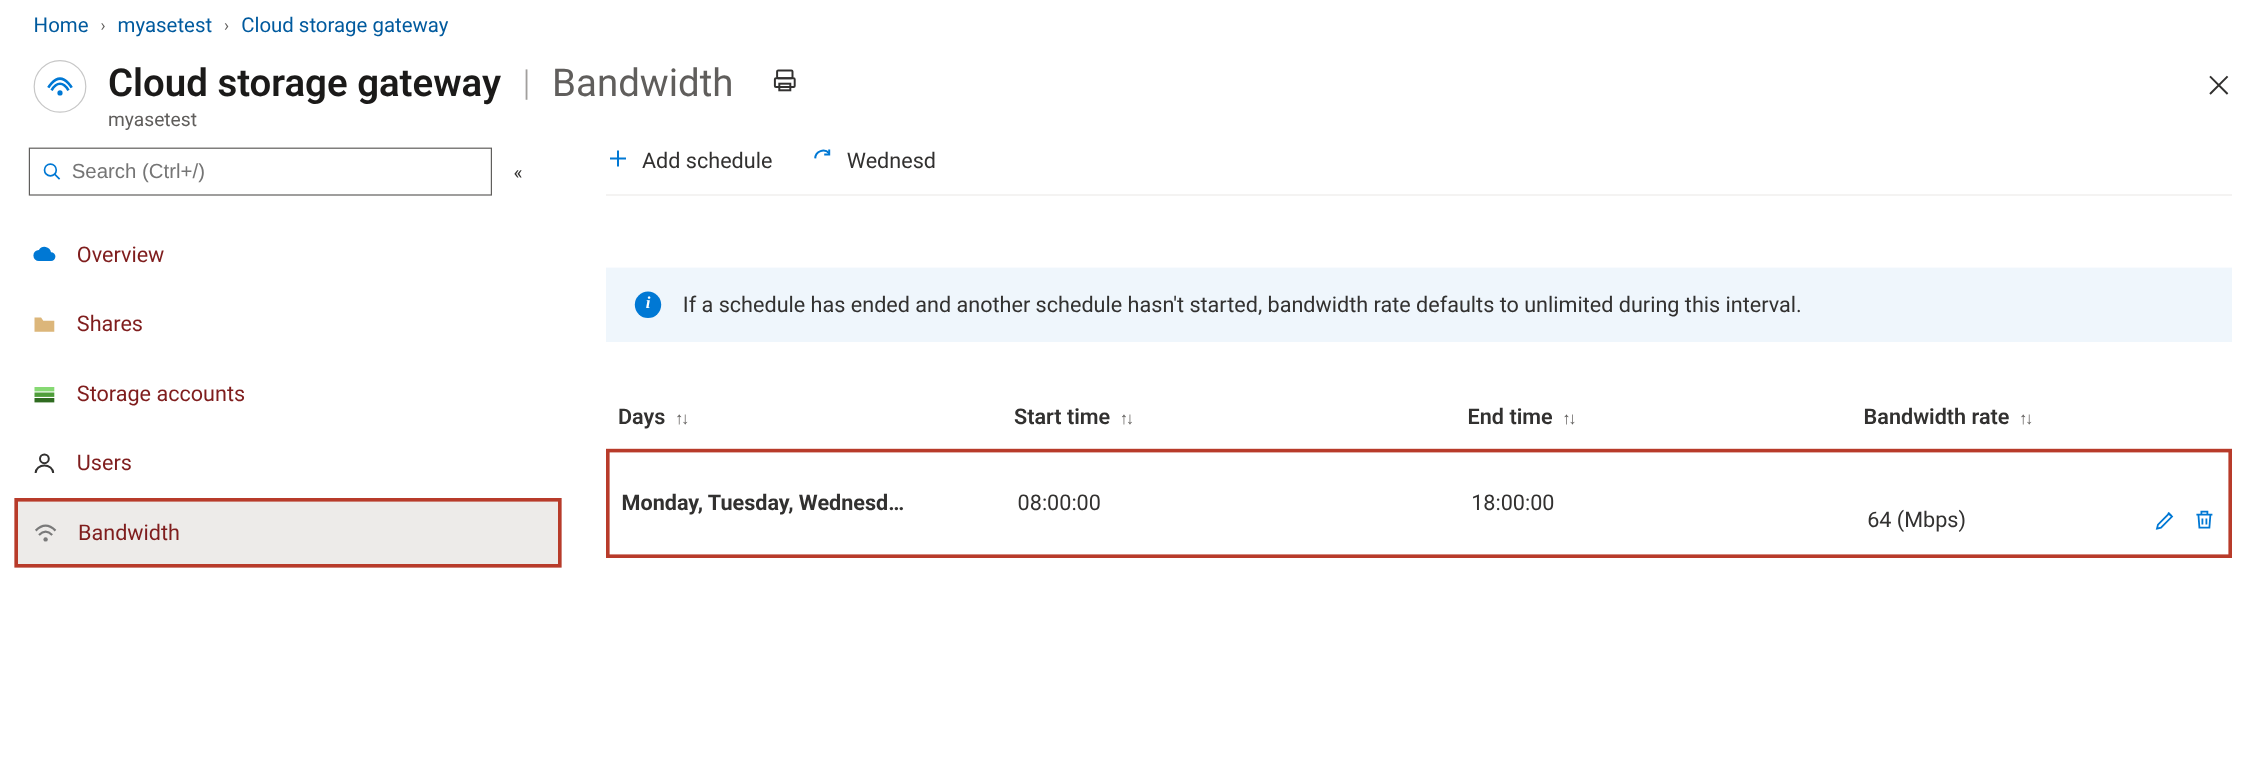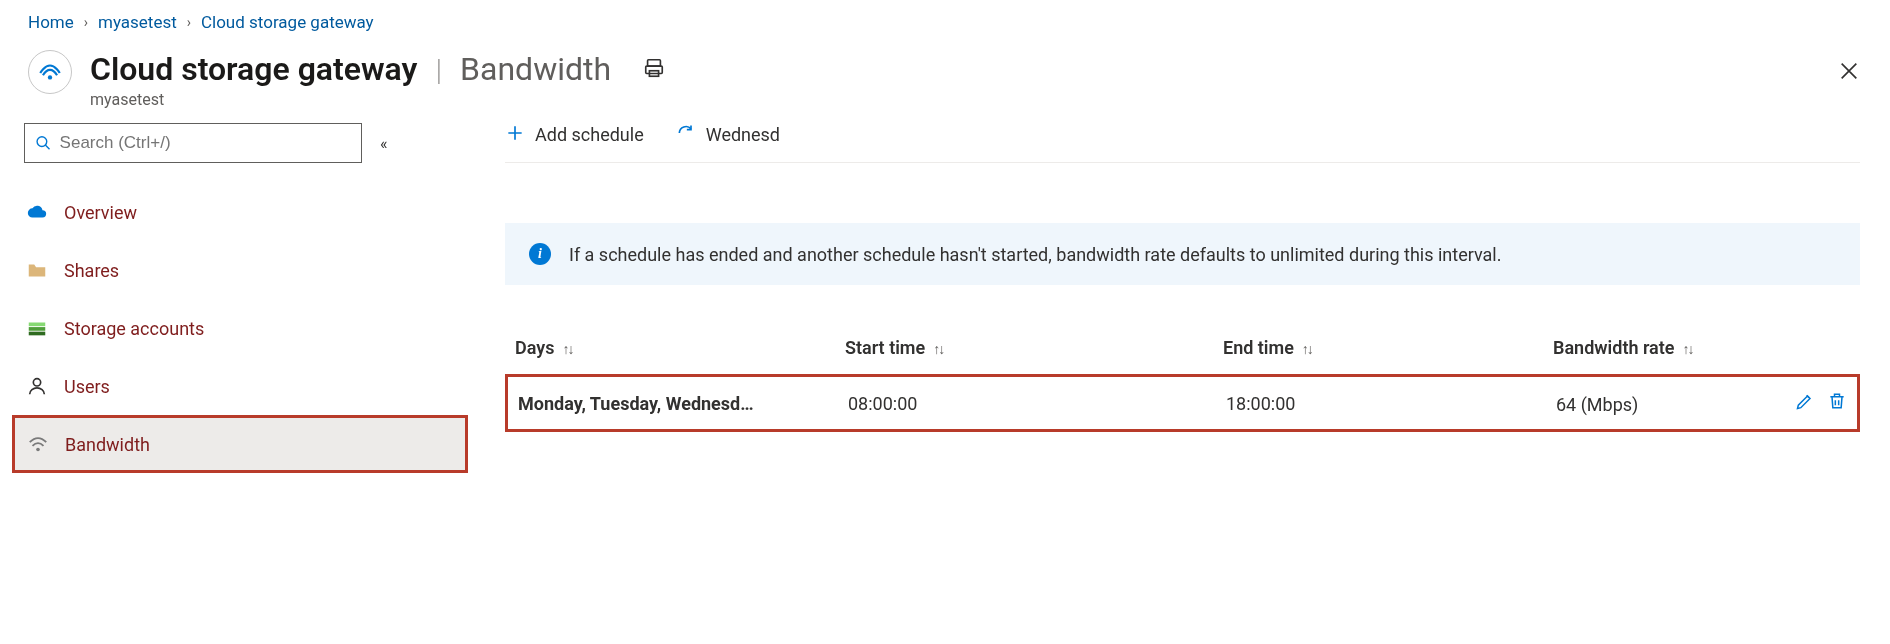--- a/index.html
+++ b/index.html
@@ -103,21 +103,21 @@
     }
     .search-row {
       display: flex;
       align-items: center;
       gap: 18px;
       margin-bottom: 20px;
     }
     .search-box {
       display: flex;
       align-items: center;
-      width: 338px;
+      width: 386px;
       height: 40px;
       border: 1px solid #605e5c;
       padding: 0 10px;
       background: #fff;
     }
     .search-box input {
       border: none;
       outline: none;
       font-size: 17px;
       color: #605e5c;
@@ -389,21 +389,21 @@
         </div>
         <div class="col-rate">
           <span>Bandwidth rate</span><span class="sort-arrows">↑↓</span>
         </div>
       </div>
 
       <div class="trow-wrap">
         <div class="col-days">Monday, Tuesday, Wednesd…</div>
         <div class="col-start">08:00:00</div>
         <div class="col-end">18:00:00</div>
-        <div class="col-rate" style="display:flex;align-items:flex-end;">
+        <div class="col-rate" style="display:flex;align-items:flex-start;margin-top:32px;">
           <span style="flex:1;">64 (Mbps)</span>
           <span class="row-actions">
             <span>
               <svg width="20" height="20" viewBox="0 0 24 24" fill="none" stroke="#0078d4" stroke-width="1.8">
                 <path d="M3 21l4-1 11-11-3-3L4 17l-1 4z"></path>
                   <path d="M14 5l3 3"></path>
               </svg>
             </span>
             <span>
               <svg width="20" height="20" viewBox="0 0 24 24" fill="none" stroke="#0078d4" stroke-width="1.8">

